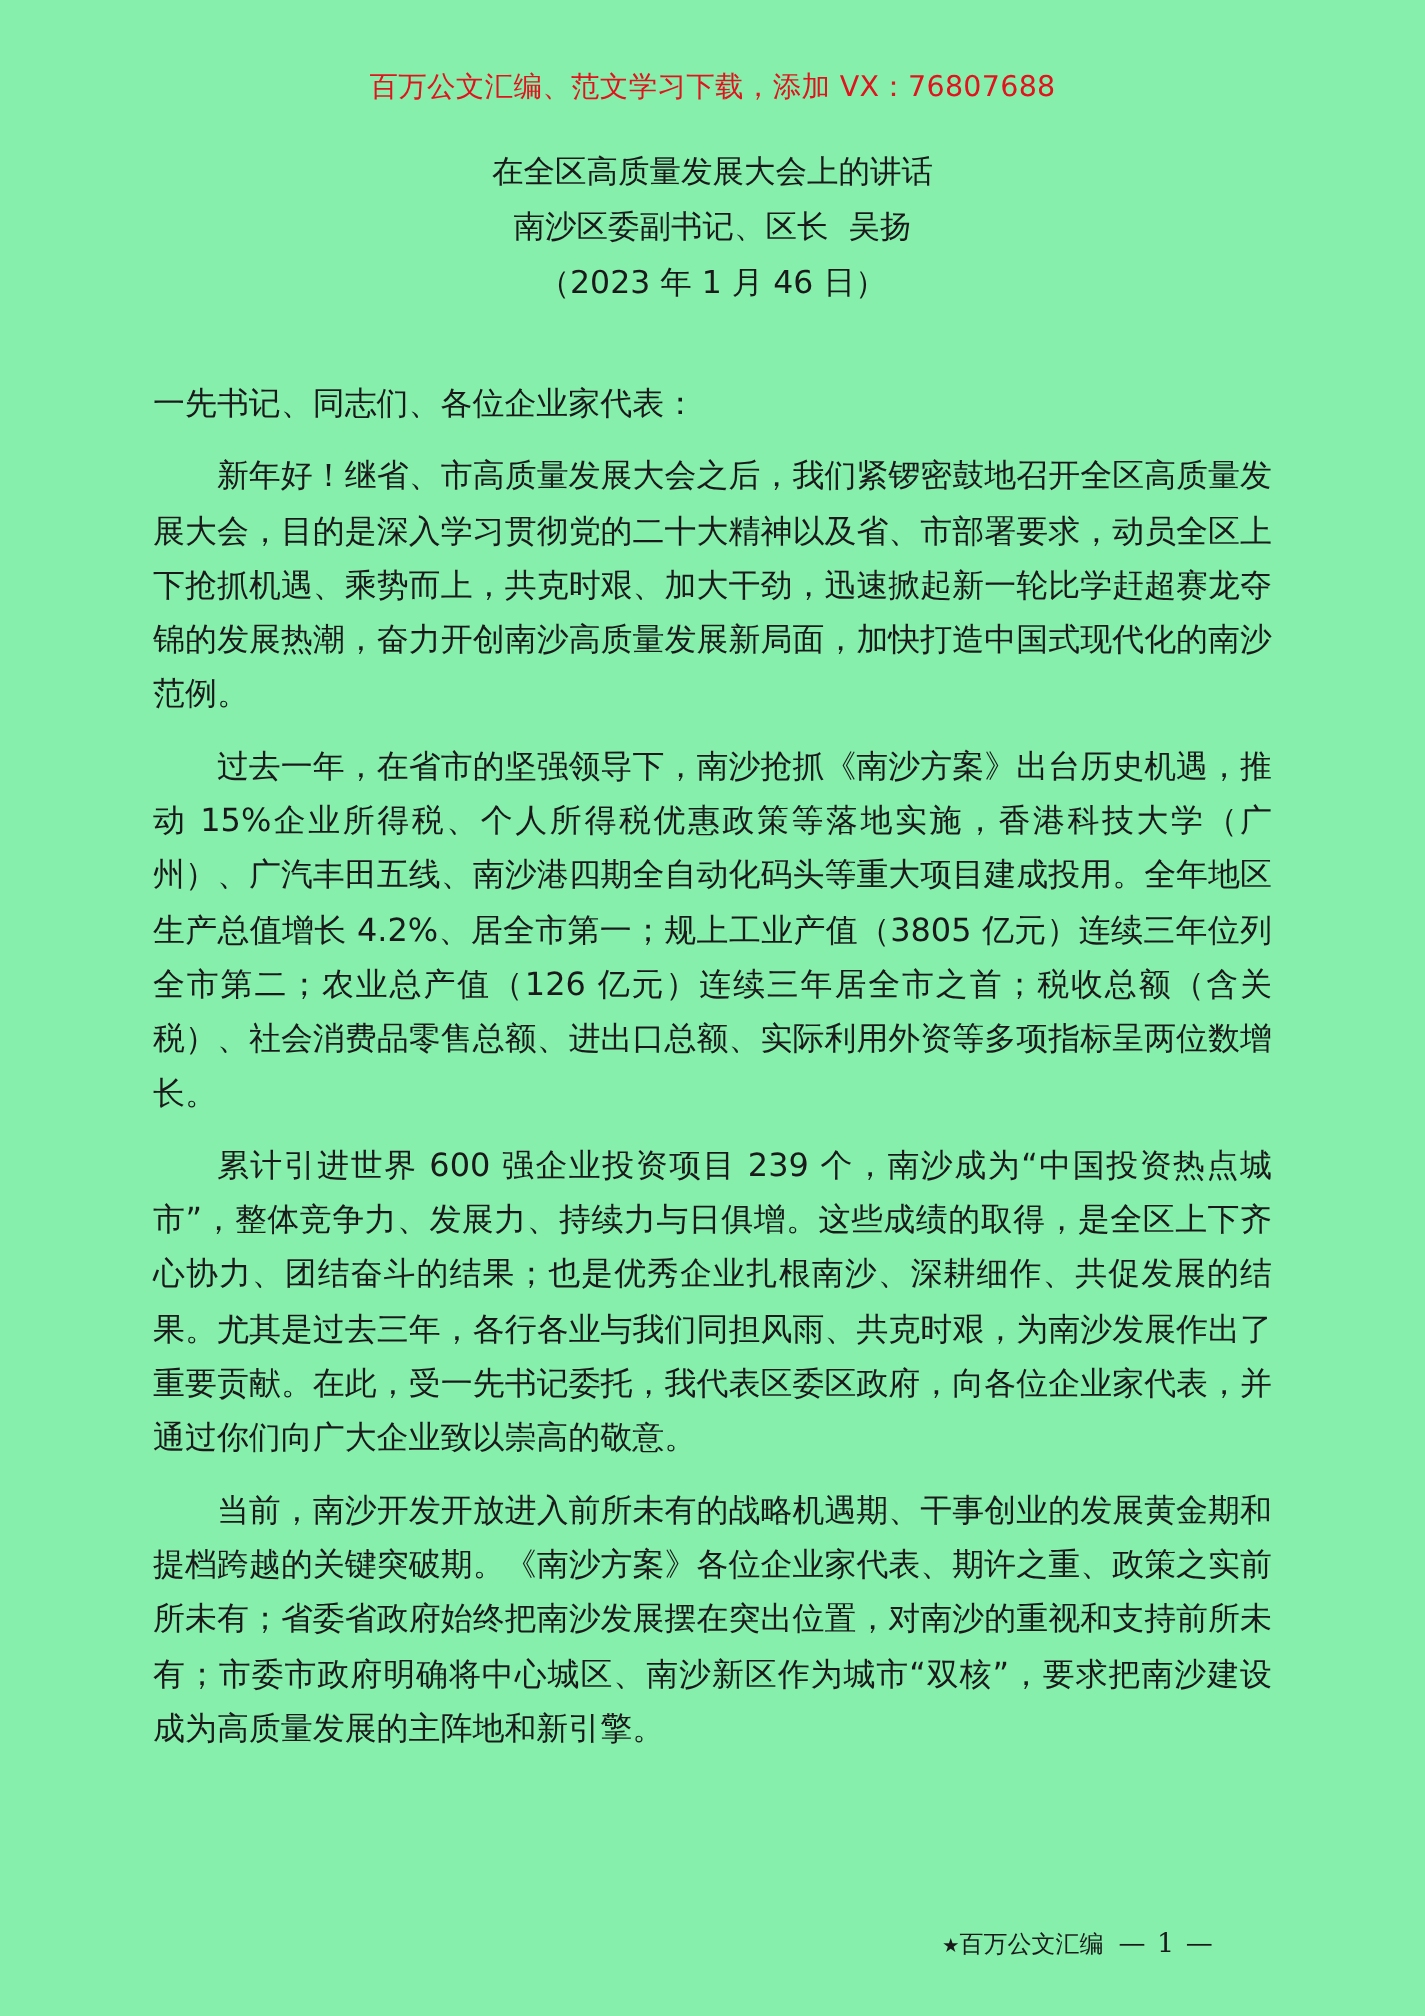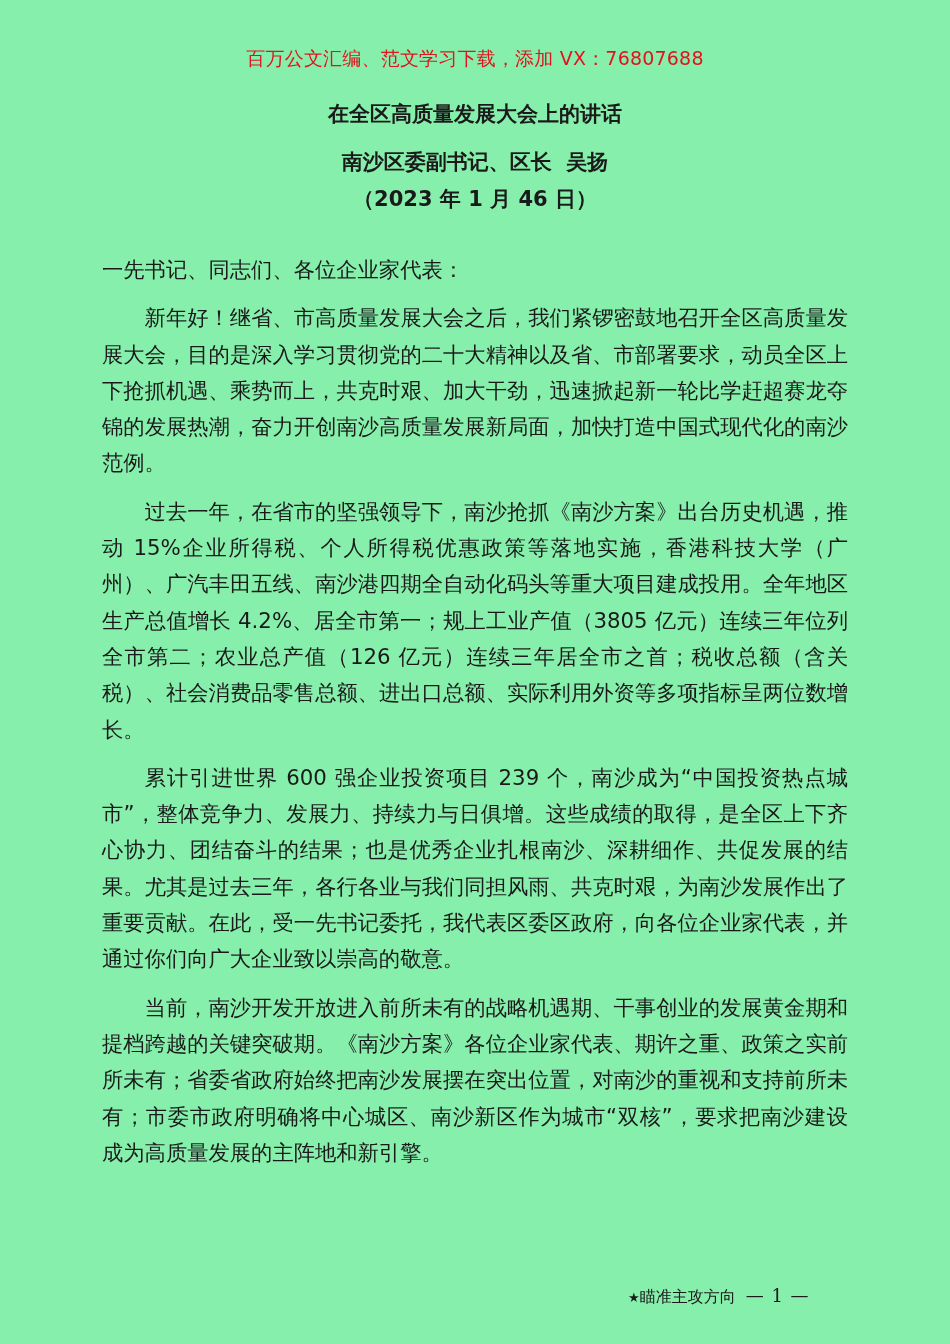--- a/index.html
+++ b/index.html
@@ -33,21 +33,20 @@
       line-height: 28px;
       color: #e0141e;
       letter-spacing: 0.2px;
     }
     .title-block {
       position: absolute;
       top: 96px;
       left: 0;
       width: 950px;
       text-align: center;
-      font-weight: bold;
     }
     .title-line {
       font-size: 21px;
       line-height: 37px;
       color: #1a1a1a;
     }
     .body-text {
       position: absolute;
       top: 240px;
       left: 90px;
@@ -86,29 +85,29 @@
   </style>
 </head>
 <body>
 
 <div class="page">
 
   <div class="header-banner">百万公文汇编、范文学习下载，添加 VX：76807688</div>
 
   <div class="title-block">
     <div class="title-line">在全区高质量发展大会上的讲话</div>
-    <div class="title-line" style="white-space: pre; margin-top: 11px;">南沙区委副书记、区长  吴扬</div>
+    <div class="title-line" style="white-space: pre;">南沙区委副书记、区长  吴扬</div>
     <div class="title-line">（2023 年 1 月 46 日）</div>
   </div>
 
   <div class="body-text">
     <p>一先书记、同志们、各位企业家代表：</p>
     <p class="indent">新年好！继省、市高质量发展大会之后，我们紧锣密鼓地召开全区高质量发展大会，目的是深入学习贯彻党的二十大精神以及省、市部署要求，动员全区上下抢抓机遇、乘势而上，共克时艰、加大干劲，迅速掀起新一轮比学赶超赛龙夺锦的发展热潮，奋力开创南沙高质量发展新局面，加快打造中国式现代化的南沙范例。</p>
     <p class="indent">过去一年，在省市的坚强领导下，南沙抢抓《南沙方案》出台历史机遇，推动 15%企业所得税、个人所得税优惠政策等落地实施，香港科技大学（广州）、广汽丰田五线、南沙港四期全自动化码头等重大项目建成投用。全年地区生产总值增长 4.2%、居全市第一；规上工业产值（3805 亿元）连续三年位列全市第二；农业总产值（126 亿元）连续三年居全市之首；税收总额（含关税）、社会消费品零售总额、进出口总额、实际利用外资等多项指标呈两位数增长。</p>
     <p class="indent">累计引进世界 600 强企业投资项目 239 个，南沙成为“中国投资热点城市”，整体竞争力、发展力、持续力与日俱增。这些成绩的取得，是全区上下齐心协力、团结奋斗的结果；也是优秀企业扎根南沙、深耕细作、共促发展的结果。尤其是过去三年，各行各业与我们同担风雨、共克时艰，为南沙发展作出了重要贡献。在此，受一先书记委托，我代表区委区政府，向各位企业家代表，并通过你们向广大企业致以崇高的敬意。</p>
     <p class="indent">当前，南沙开发开放进入前所未有的战略机遇期、干事创业的发展黄金期和提档跨越的关键突破期。《南沙方案》各位企业家代表、期许之重、政策之实前所未有；省委省政府始终把南沙发展摆在突出位置，对南沙的重视和支持前所未有；市委市政府明确将中心城区、南沙新区作为城市“双核”，要求把南沙建设成为高质量发展的主阵地和新引擎。</p>
   </div>
 
   <div class="footer">
-    <span class="star">★</span><span>瞄准主攻方向</span><span class="page-num">— 1 —</span>
+    <span class="star">★</span><span>百万公文汇编</span><span class="page-num">— 1 —</span>
   </div>
 
 </div>
 
 </body></html>

